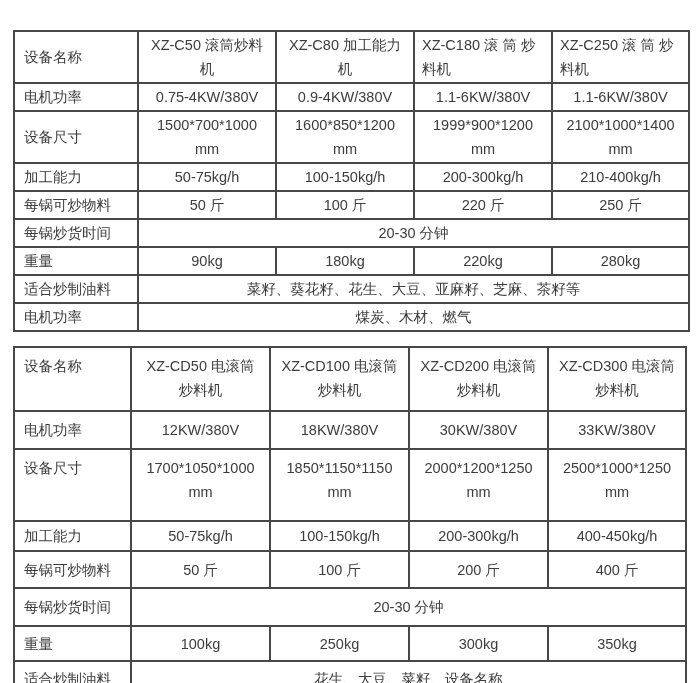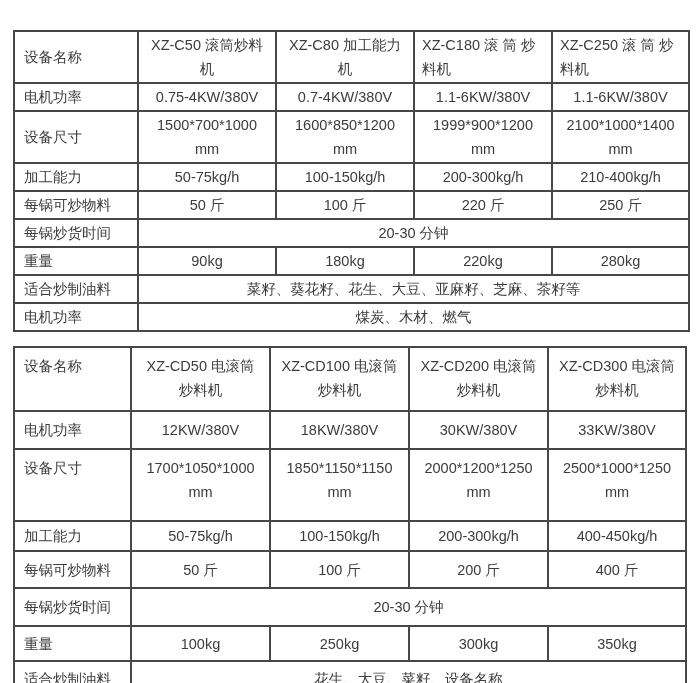--- a/index.html
+++ b/index.html
@@ -75,21 +75,21 @@
         <td>XZ-C80 加工能力
 机</td>
         <td class="hl">XZ-C180 滚 筒 炒
 料机</td>
         <td class="hl">XZ-C250 滚 筒 炒
 料机</td>
       </tr>
       <tr>
         <td class="lbl">电机功率</td>
         <td>0.75-4KW/380V</td>
-        <td>0.7-4KW/380V</td>
+        <td>0.9-4KW/380V</td>
         <td>1.1-6KW/380V</td>
         <td>1.1-6KW/380V</td>
       </tr>
       <tr>
         <td class="lbl">设备尺寸</td>
         <td>1500*700*1000
 mm</td>
         <td>1600*850*1200
 mm</td>
         <td>1999*900*1200

